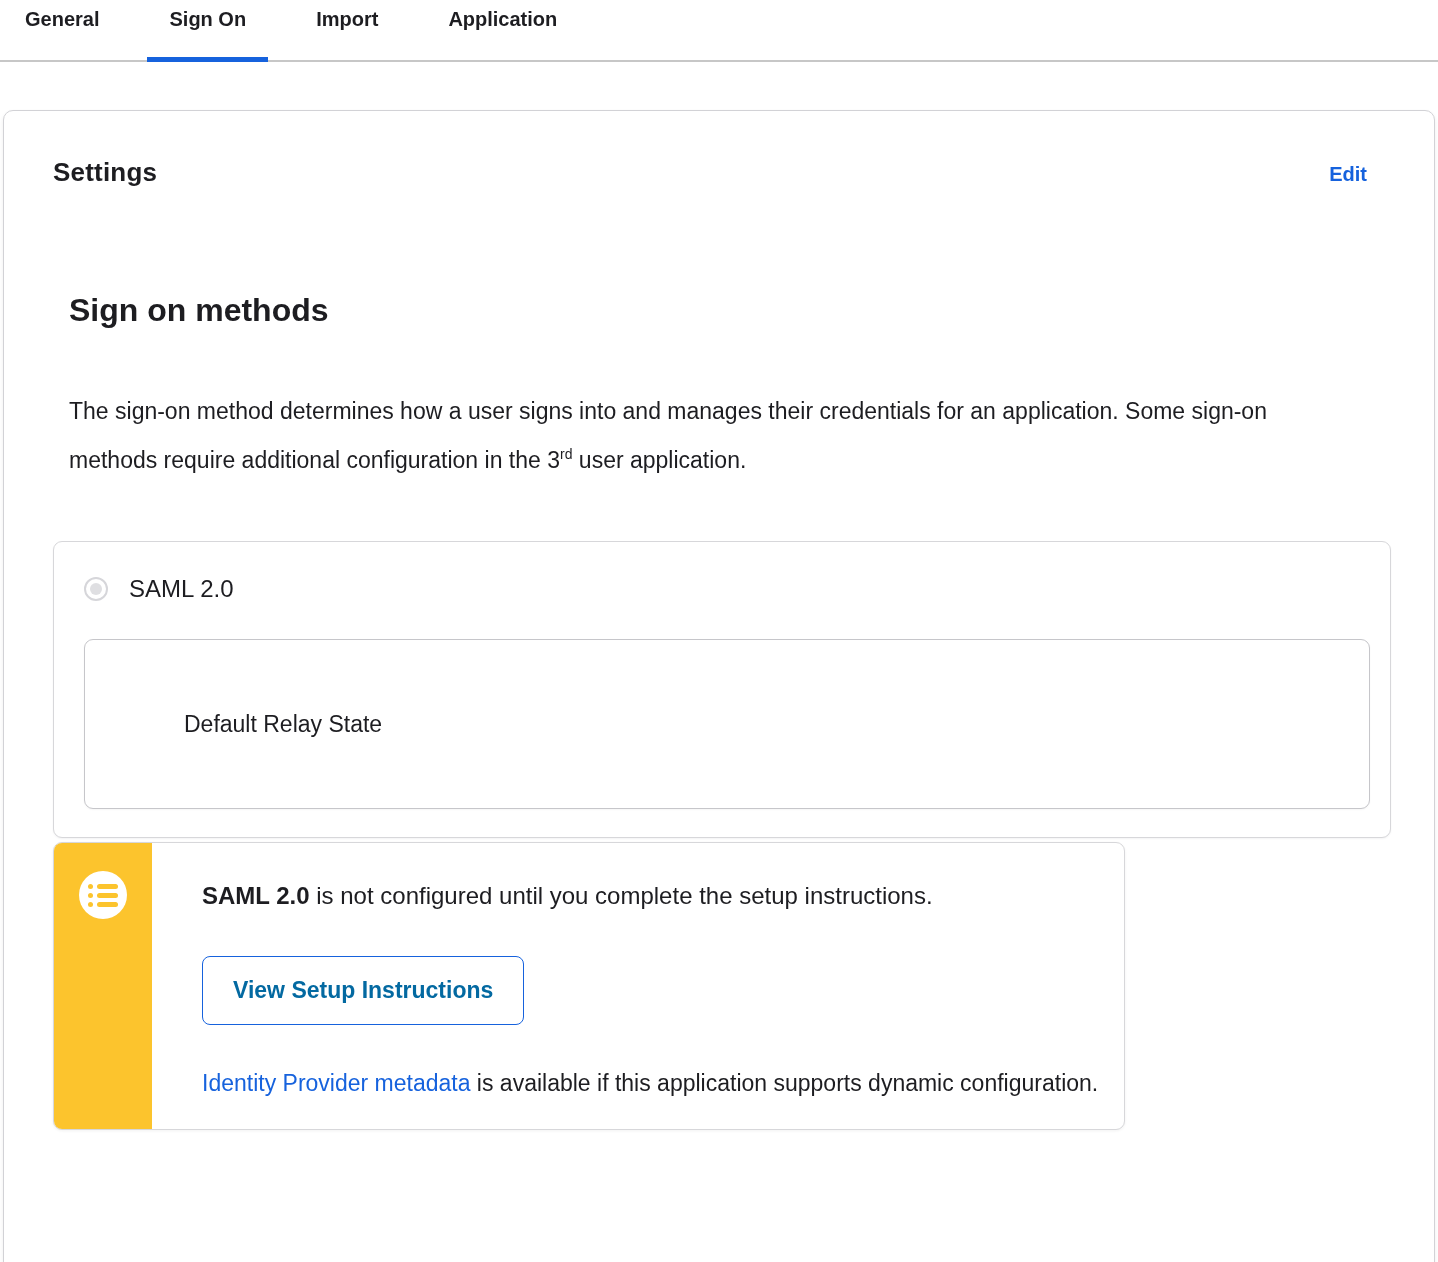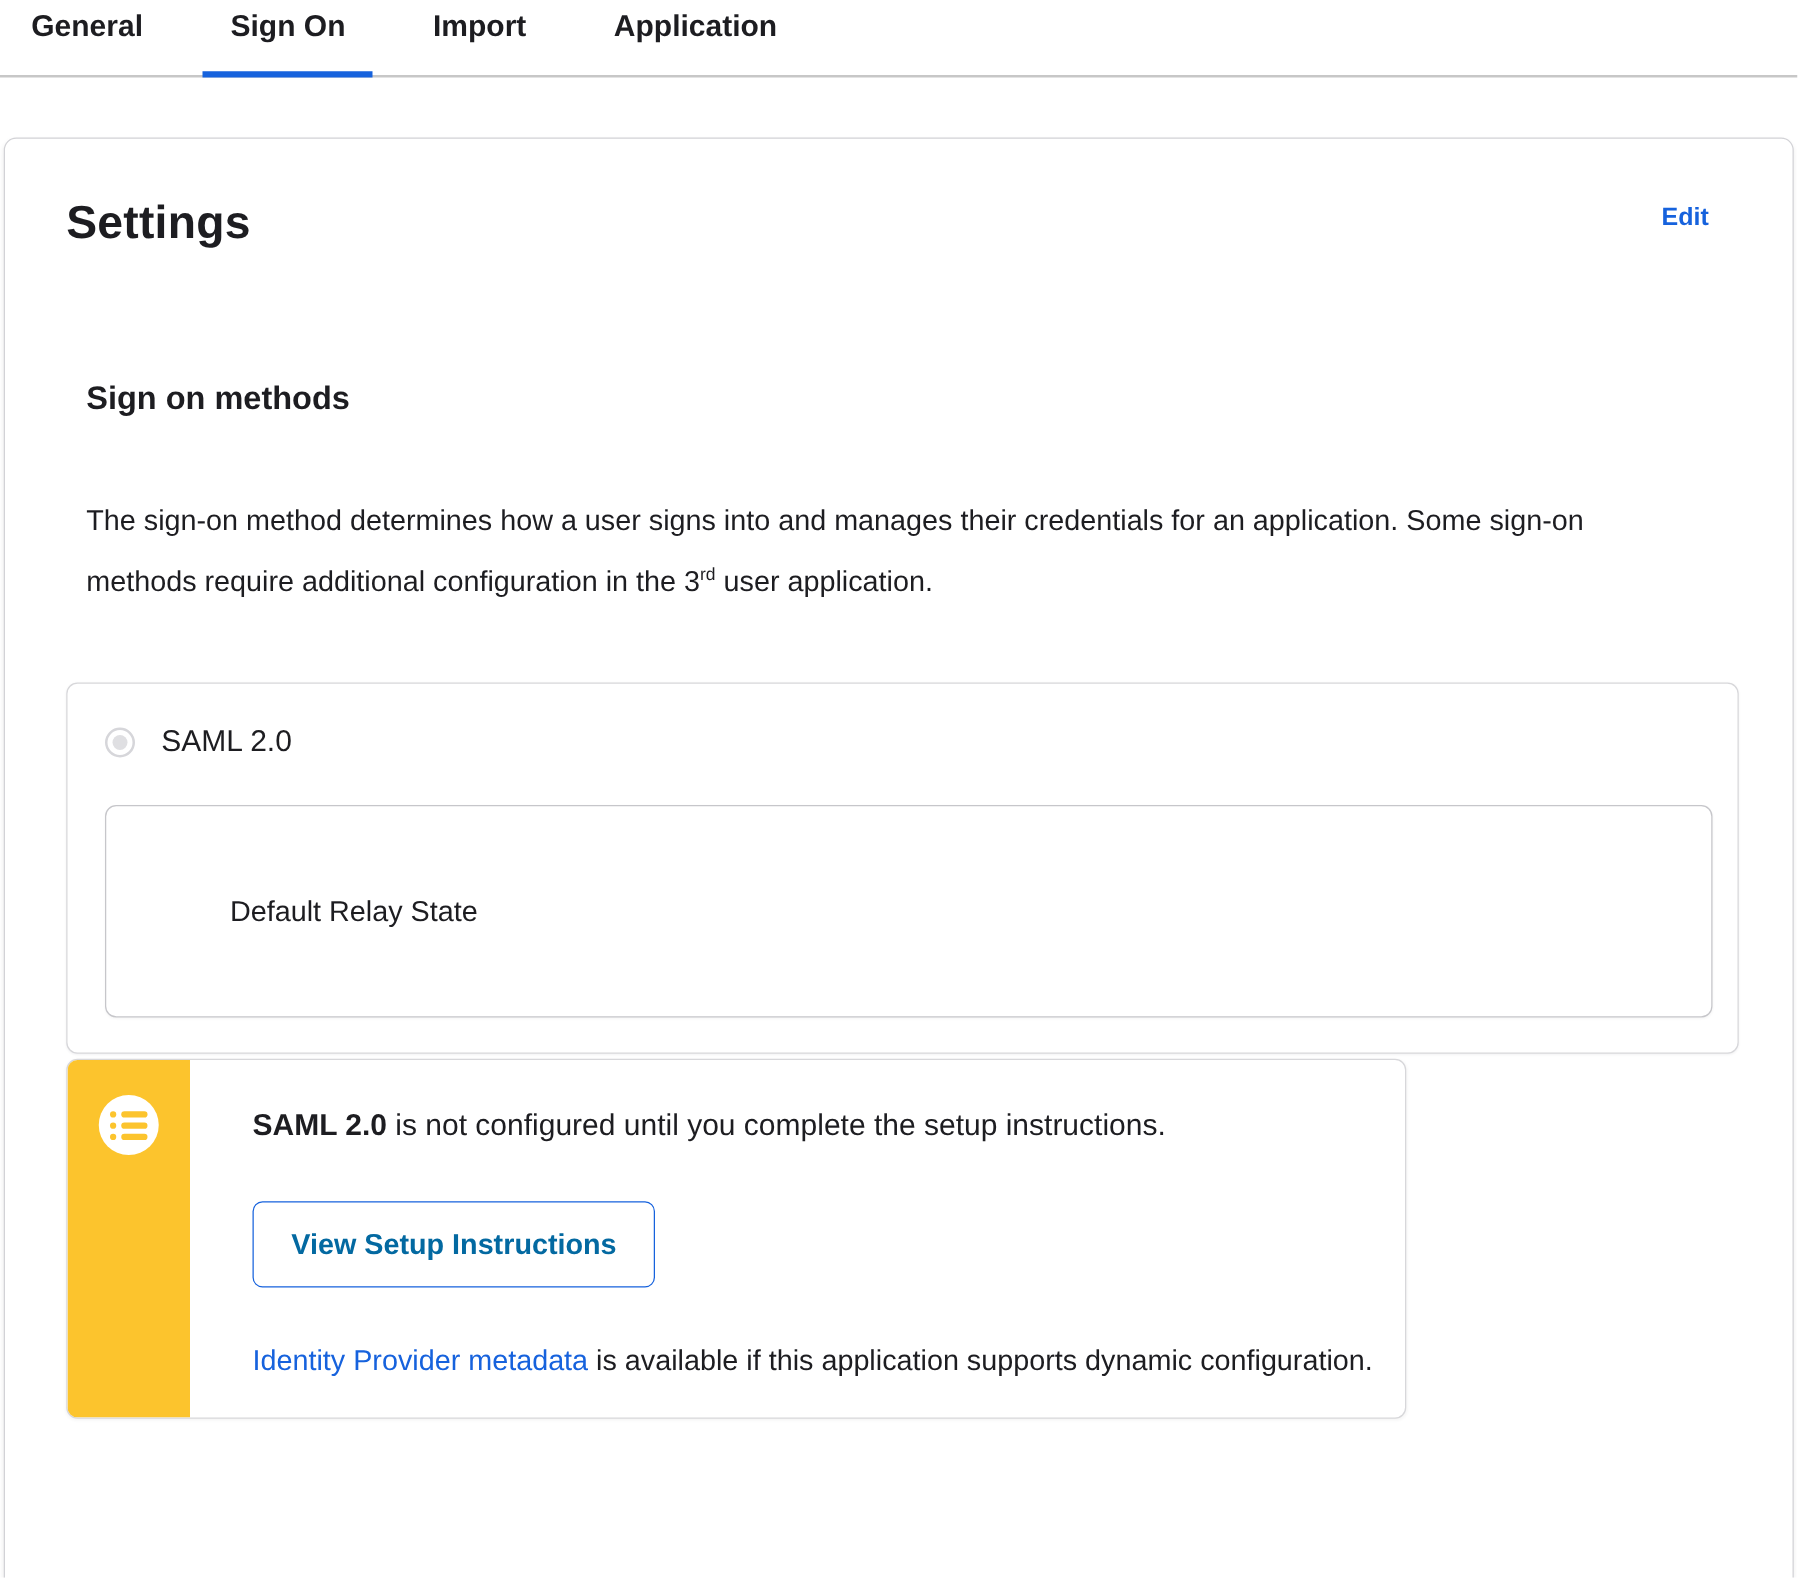--- a/index.html
+++ b/index.html
@@ -15,21 +15,21 @@
   .tabbar {
     display: flex;
     align-items: stretch;
     gap: 26px;
     padding-left: 3px;
     height: 62px;
     border-bottom: 2px solid #c7c7c7;
   }
   .tab {
     padding: 8px 22px 0;
-    font-size: 24px;
+    font-size: 20px;
     font-weight: 700;
     color: #1d1d21;
     position: relative;
     cursor: pointer;
     white-space: nowrap;
   }
   .tab.active::after {
     content: "";
     position: absolute;
     left: 0; right: 0; bottom: -2px;
@@ -48,36 +48,36 @@
     box-shadow: 0 2px 4px rgba(29,29,33,0.07);
     padding: 46px 45px 0 49px;
   }
   .card-header {
     display: flex;
     justify-content: space-between;
     align-items: flex-start;
     padding-right: 22px;
   }
   .card-header h1 {
-    font-size: 37px;
+    font-size: 26px;
     font-weight: 700;
     letter-spacing: 0.2px;
     text-align: center;
   }
   .edit-link {
     font-size: 20px;
     font-weight: 700;
     color: #1662dd;
     text-decoration: none;
     cursor: pointer;
     margin-top: 6px;
   }
   .section-heading {
     margin: 104px 0 0 16px;
-    font-size: 26px;
+    font-size: 32px;
     font-weight: 700;
   }
   .desc {
     margin: 58px 0 0 16px;
     font-size: 23px;
     line-height: 49px;
     max-width: 1280px;
     font-weight: 400;
   }
   .desc.second { margin-top: 22px; line-height: 30px; }

